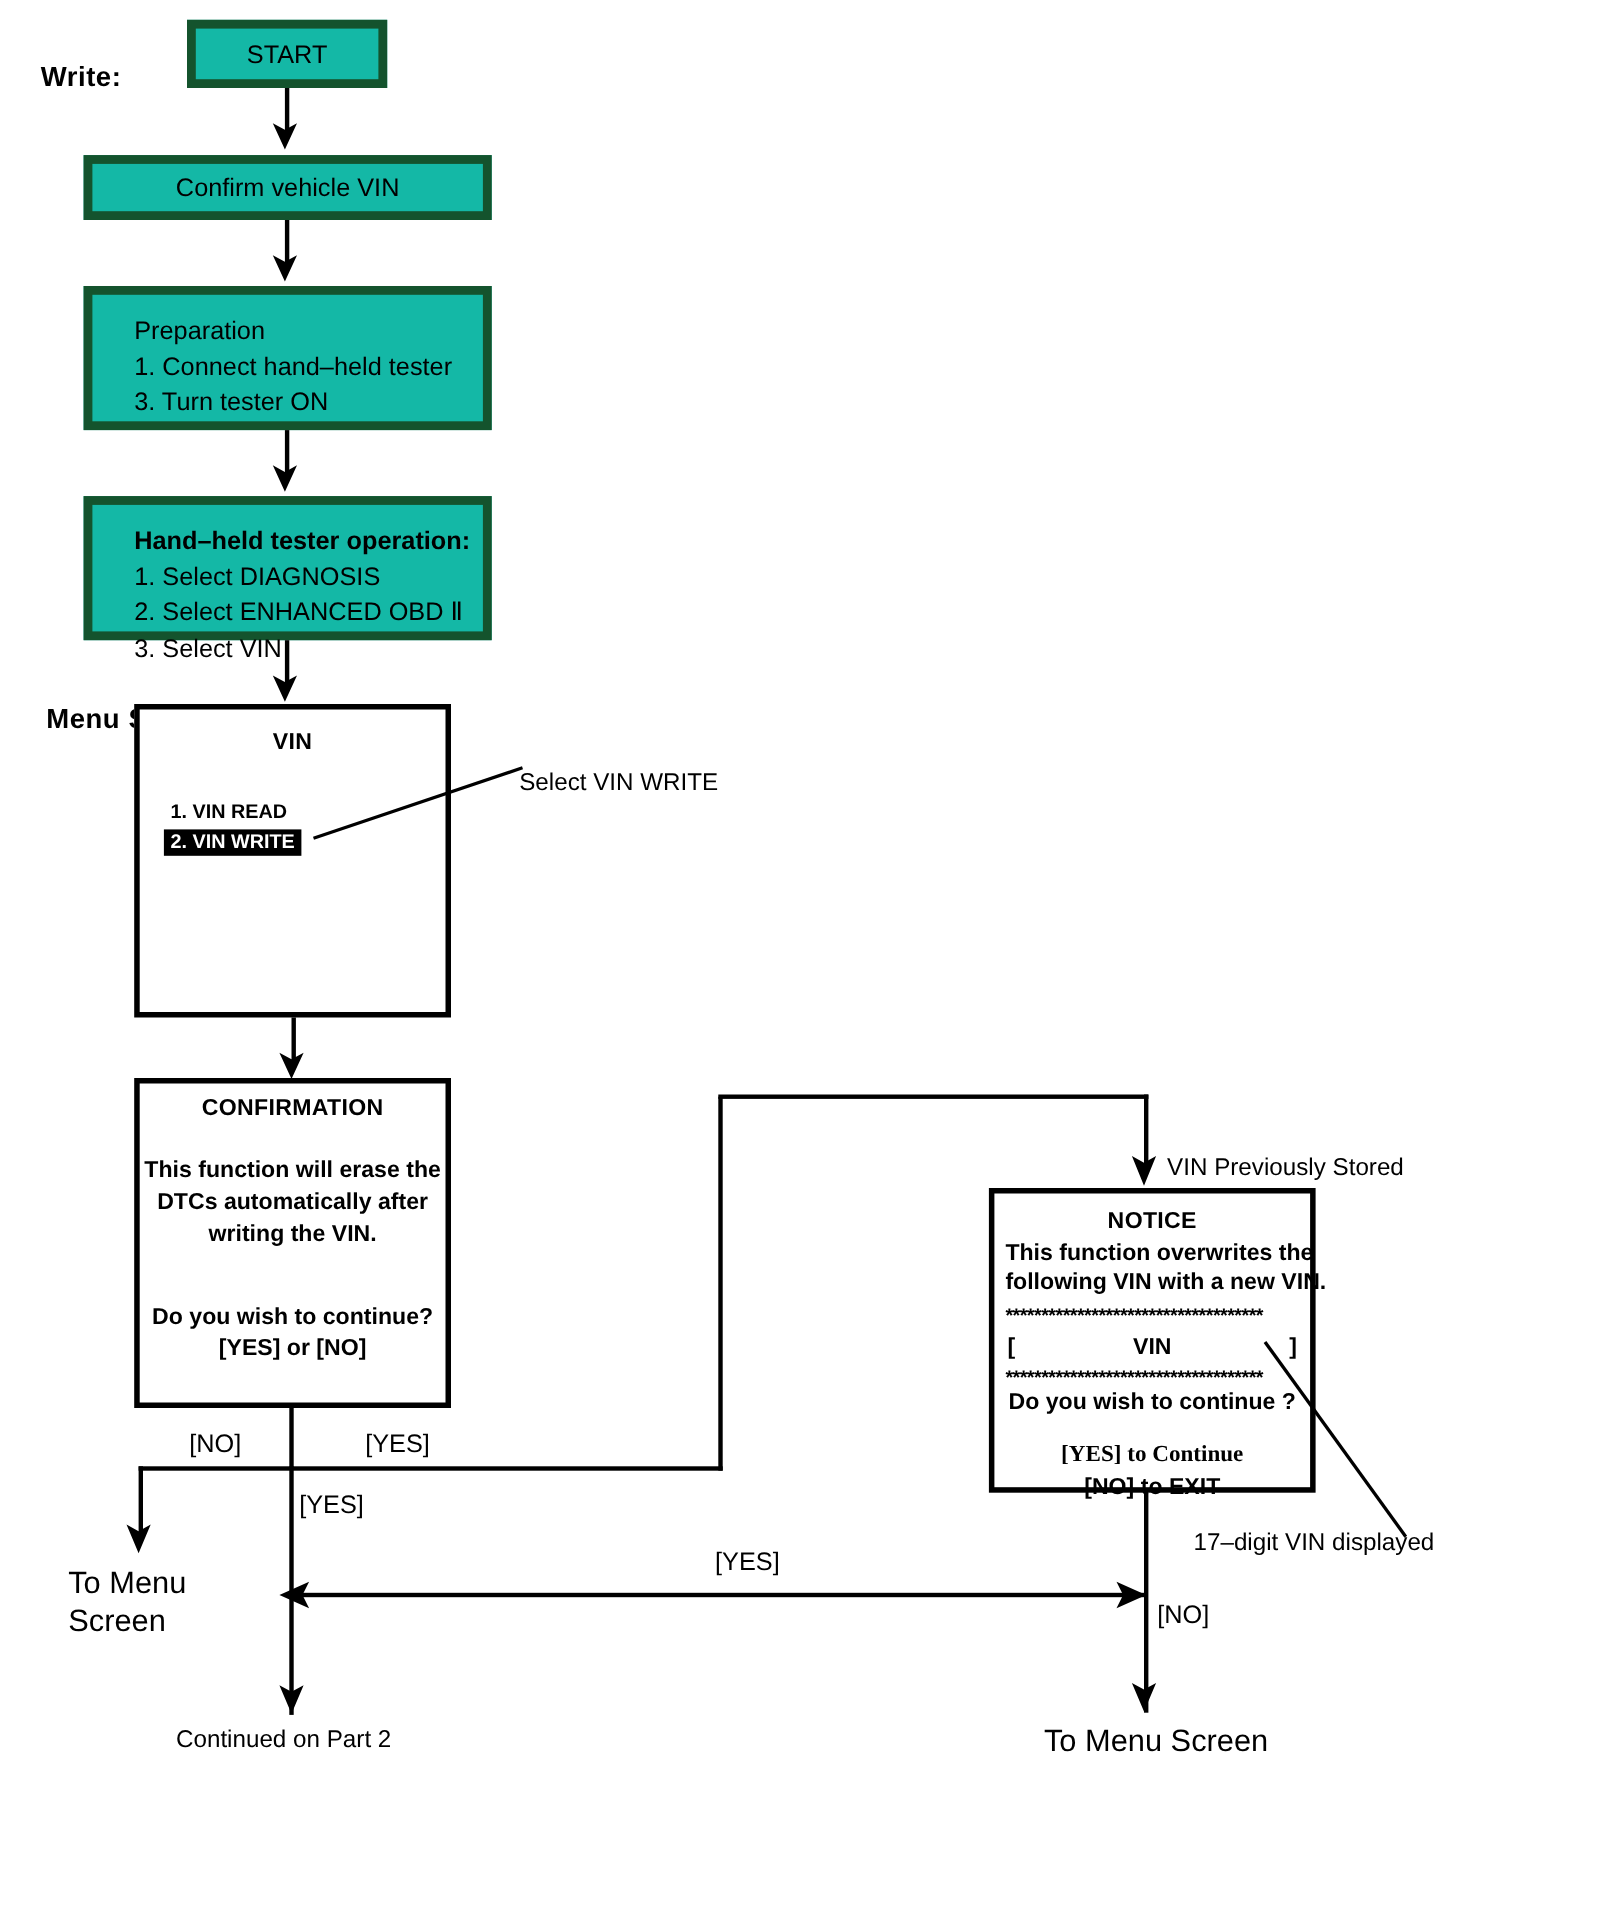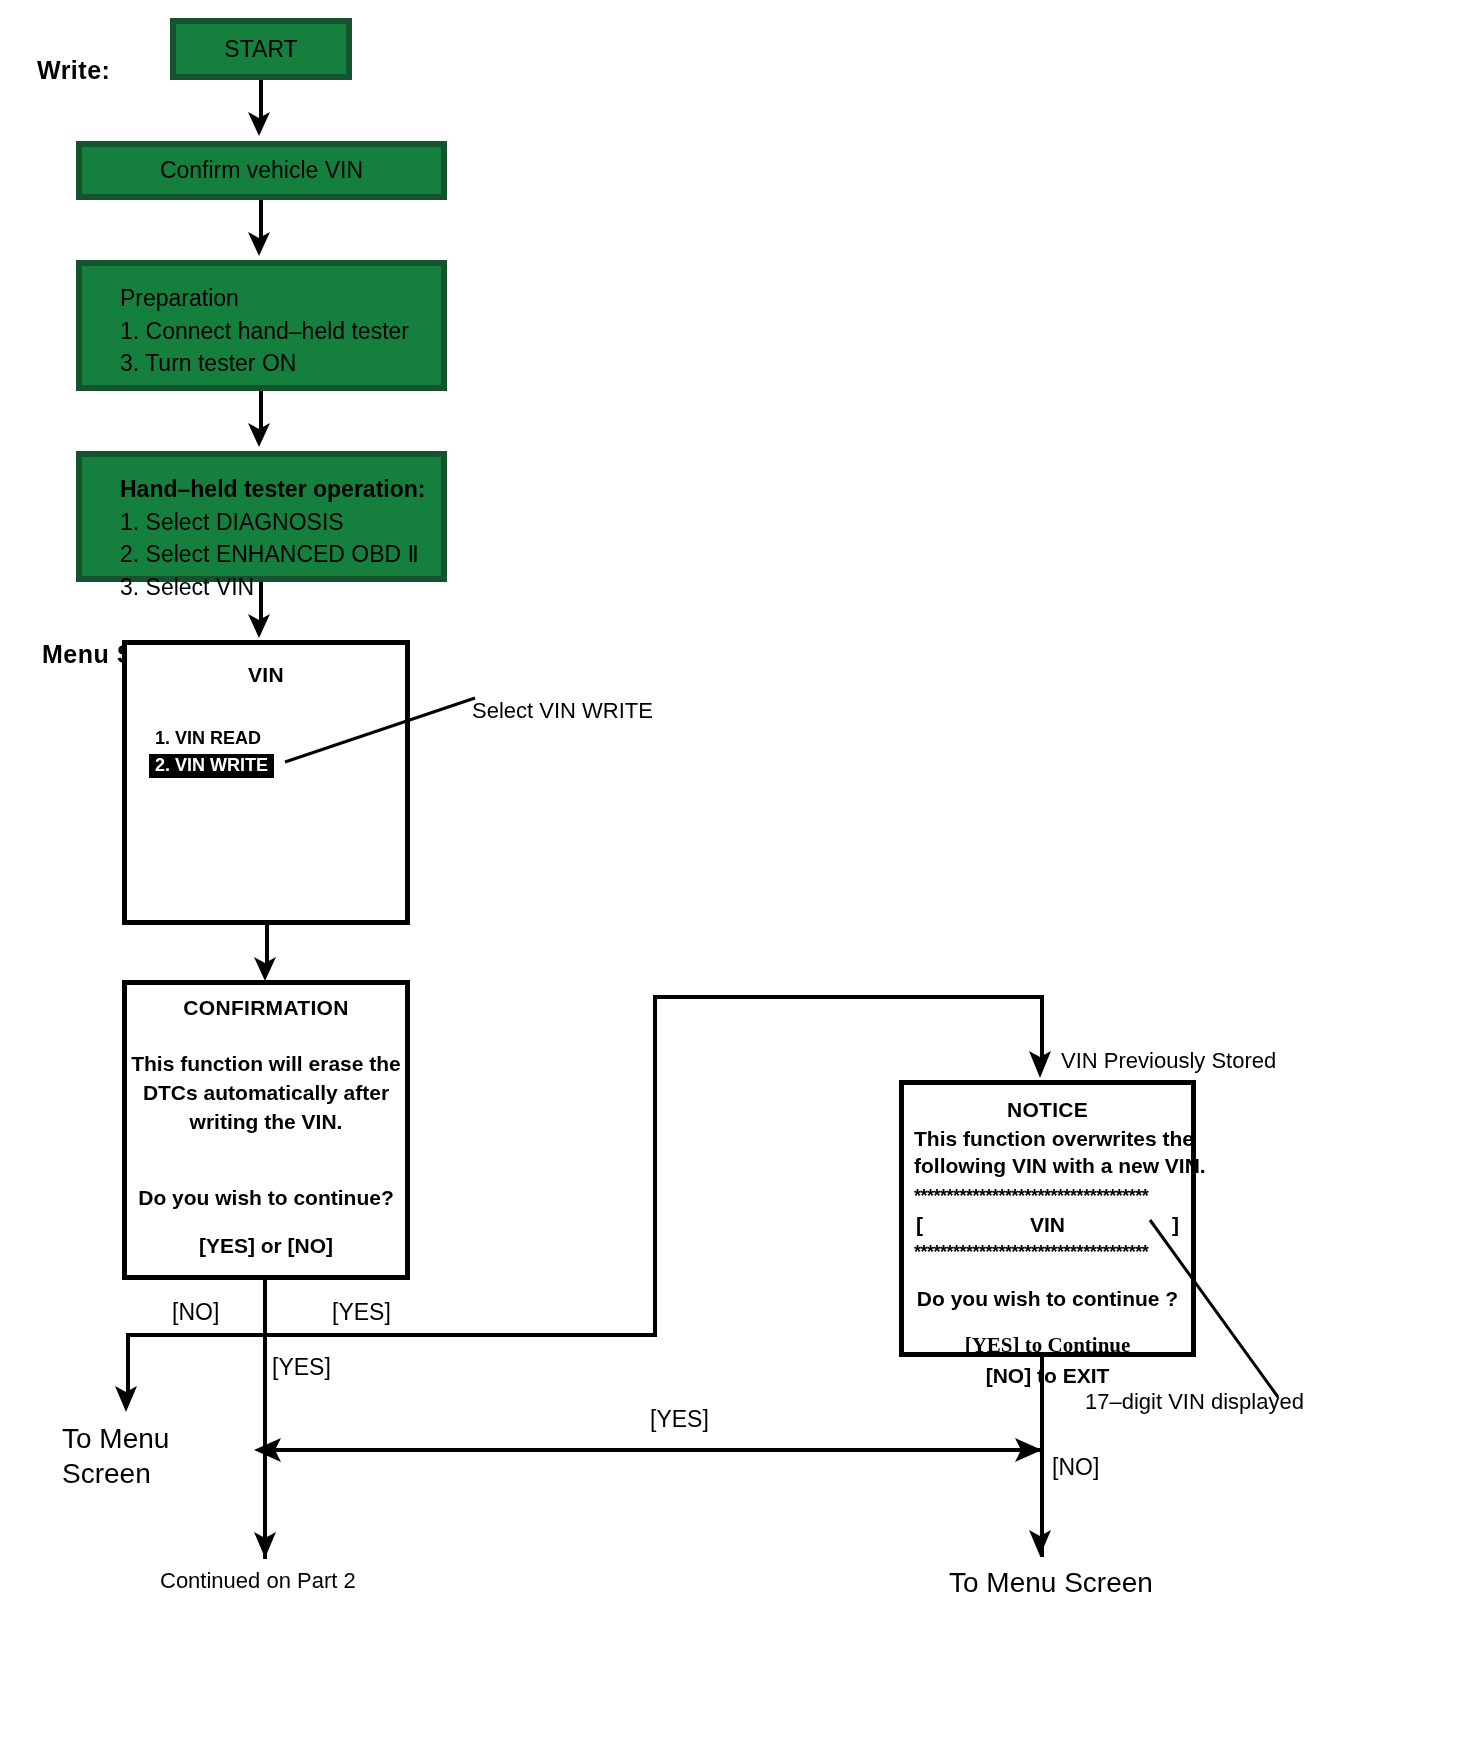--- a/index.html
+++ b/index.html
@@ -26,22 +26,22 @@
   .section-label {
     font-weight: bold;
     font-size: 25px;
     letter-spacing: 0.5px;
     white-space: nowrap;
     margin-top: 42px;
   }
 
   
   .pbox {
-    border: 6px solid #14532d;
-    background: #15803d;
+    border: 8px solid #14532d;
+    background: #14b8a6;
   }
   .pbox.center {
     display: flex;
     align-items: center;
     justify-content: center;
   }
   .pbox-text {
     font-size: 23px;
     line-height: 1.0;
     white-space: nowrap;
@@ -196,21 +196,21 @@
   </svg>
 
   <div class="abs screen" style="left:122px; top:980px; width:288px; height:300px;">
     <div class="screen-title" style="margin-top:11px;">CONFIRMATION</div>
     <div style="margin-top:32px;">
       <div class="screen-line">This function will erase the</div>
       <div class="screen-line" style="margin-top:5px;">DTCs automatically after</div>
       <div class="screen-line" style="margin-top:5px;">writing the VIN.</div>
     </div>
     <div class="screen-line" style="margin-top:52px;">Do you wish to continue?</div>
-    <div class="screen-line" style="margin-top:24px;">[YES] or [NO]</div>
+    <div class="screen-line" style="margin-top:4px;">[YES] or [NO]</div>
   </div>
 
   <div class="abs vline" style="left:653px; top:997px; height:340px;"></div>
 
   <div class="abs hline" style="left:653px; top:995px; width:391px;"></div>
 
   <div class="abs vline" style="left:1040px; top:995px; height:64px;"></div>
   <svg class="arrow" style="left:1027px; top:1048px;" width="28" height="30">
     <polygon points="13,30 2,3 13,9 24,3" fill="#000"></polygon>
   </svg>
@@ -223,21 +223,21 @@
       <div class="screen-line">This function overwrites the</div>
       <div class="screen-line" style="margin-top:3px;">following VIN with a new VIN.</div>
     </div>
     <div class="stars" style="margin-top:8px; padding:0 10px;">************************************</div>
     <div class="vin-row" style="margin-top:6px; padding:0 12px;">
       <span>[</span>
       <span>VIN</span>
       <span>]</span>
     </div>
     <div class="stars" style="margin-top:5px; padding:0 10px;">************************************</div>
-    <div class="screen-line" style="margin-top:24px;">Do you wish to continue ?</div>
+    <div class="screen-line" style="">Do you wish to continue ?</div>
     <div class="screen-line" style="margin-top:22px;font-family:Liberation Serif, serif;">[YES] to Continue</div>
     <div class="screen-line" style="margin-top:6px;">[NO] to EXIT</div>
   </div>
 
   <svg class="arrow" style="left:1145px; top:1215px;" width="140" height="190">
     <line x1="5" y1="5" x2="133" y2="182" stroke="#000" stroke-width="3"></line>
   </svg>
   <div class="abs anno" style="left:1085px; top:1389px;">17–digit VIN displayed</div>
 
   <div class="abs vline" style="left:263px; top:1280px; height:56px;"></div>

